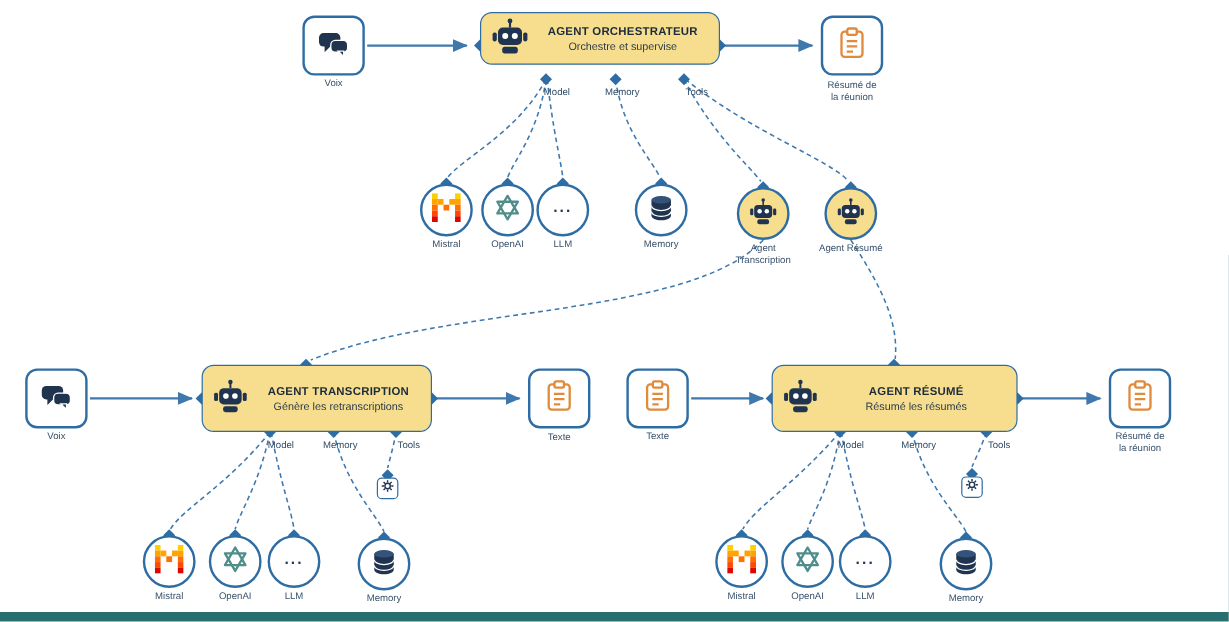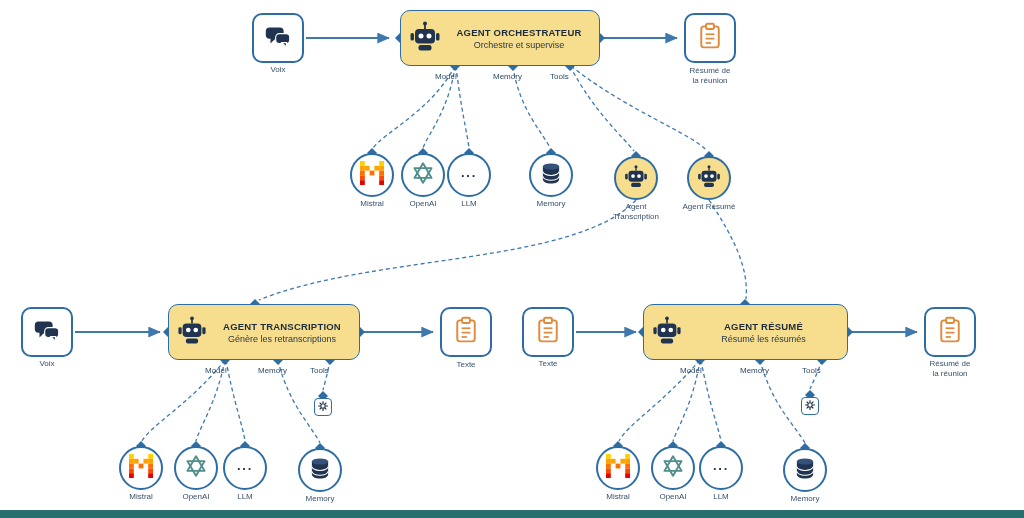--- a/index.html
+++ b/index.html
@@ -13,21 +13,21 @@
                display:flex; align-items:center; gap:6px; padding:5px 8px; }
   .agent-text { flex:1; text-align:center; }
   .agent-title { font-size:9.5px; font-weight:bold; color:#1C2B3A; letter-spacing:.2px; }
   .agent-sub { font-size:9px; color:#2A3A4A; margin-top:2px; }
   .circle { position:absolute; width:44px; height:44px; border-radius:50%; background:#FFFFFF;
             border:2px solid #2E6DA4; display:flex; align-items:center; justify-content:center; }
   .circle.agent { background:#F7DE8F; }
   .mini { position:absolute; width:18px; height:18px; background:#FFFFFF; border:1.5px solid #2E6DA4;
           border-radius:4px; display:flex; align-items:center; justify-content:center; }
   .lbl { position:absolute; font-size:8px; color:#39516B; text-align:center; line-height:1.2; }
-  .port-lbl { position:absolute; width:40px; font-size:8px; color:#2F4B66; text-align:left; }
+  .port-lbl { position:absolute; width:40px; font-size:8px; color:#2F4B66; text-align:right; }
   .dots { font-size:13px; font-weight:bold; color:#20344F; letter-spacing:1px; }
 </style>
 </head>
 <body>
 
 <div class="canvas">
 
   <svg class="edges" width="1024" height="518" viewBox="0 0 1024 518">
     <defs>
       <marker id="arr" markerWidth="8" markerHeight="8" refX="6.5" refY="3" orient="auto">
@@ -109,21 +109,21 @@
         <polygon points="8,17 15,17 8,24" fill="#20344F"></polygon>
         <g fill="#20344F" stroke="#FFFFFF" stroke-width="1.2">
           <rect x="13.5" y="13.5" width="15" height="10.5" rx="4"></rect>
           <polygon points="25,23 20,23 25,28"></polygon>
         </g>
       </svg>
     </span>
   </div>
   <div class="lbl" style="left:250px;top:65px;width:56px">Voix</div>
 
-  <div class="agent-box" style="left:400px;top:10px;width:200px;height:56px">
+  <div class="agent-box" style="left:400px;top:10px;width:200px;height:44px">
     <span>
       <svg viewBox="0 0 32 32" width="32" height="32">
         <circle cx="16" cy="3.5" r="2" fill="#20344F"></circle>
         <rect x="15.1" y="4.5" width="1.8" height="4.5" fill="#20344F"></rect>
         <rect x="1.5" y="13" width="3.5" height="7.5" rx="1.5" fill="#20344F"></rect>
         <rect x="27" y="13" width="3.5" height="7.5" rx="1.5" fill="#20344F"></rect>
         <rect x="6" y="9" width="20" height="14.5" rx="4" fill="#20344F"></rect>
         <circle cx="12" cy="16" r="2.5" fill="#FFFFFF"></circle>
           <circle cx="20" cy="16" r="2.5" fill="#FFFFFF"></circle>
         <rect x="9.5" y="25" width="13" height="5.5" rx="2.2" fill="#20344F"></rect>

